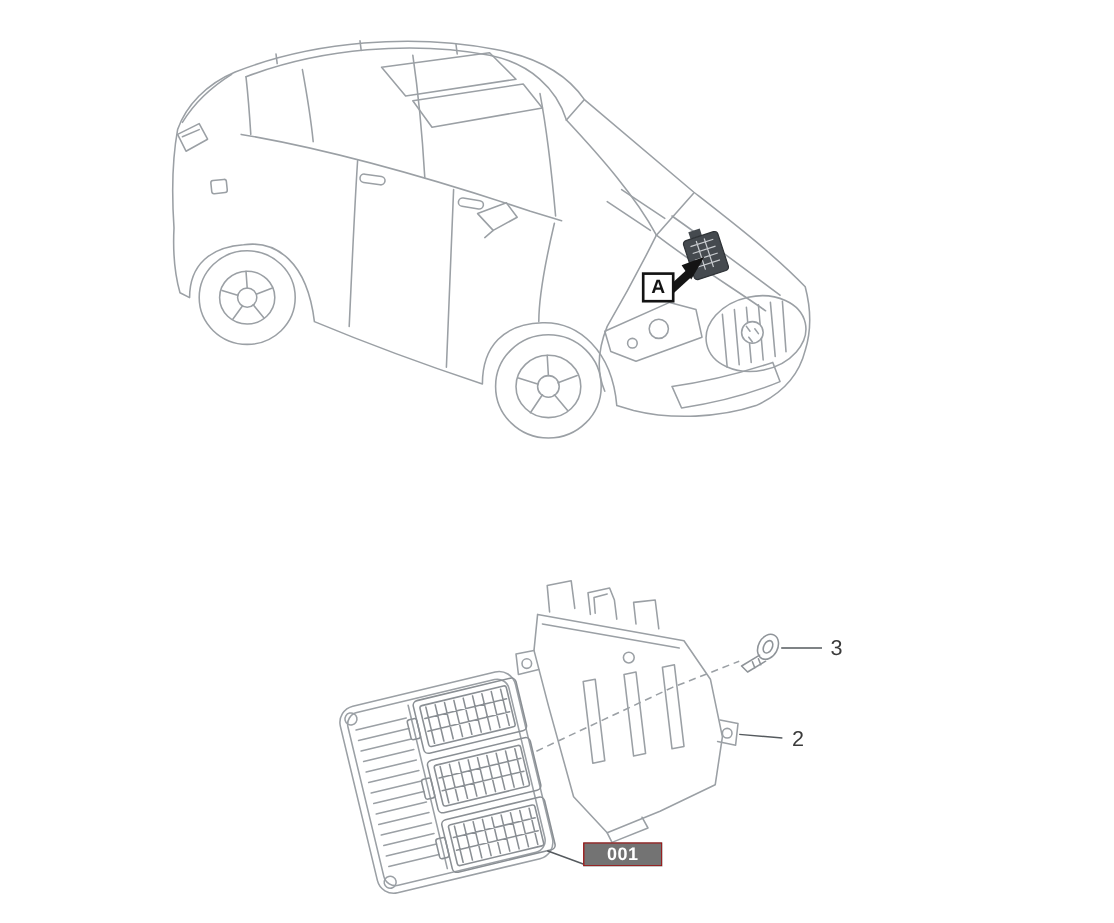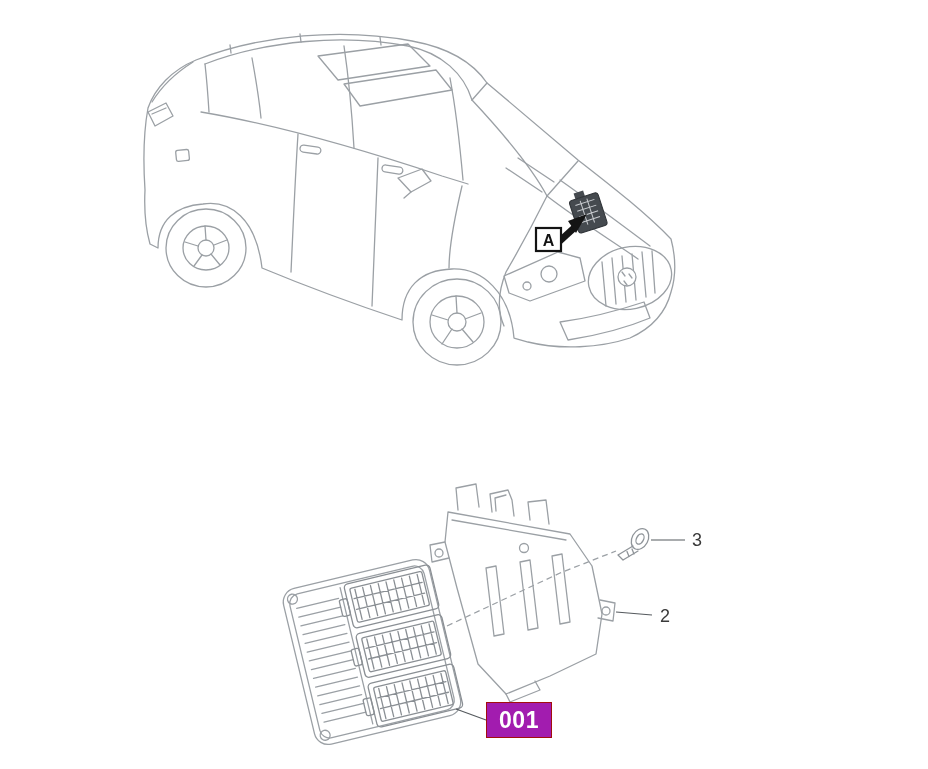--- a/index.html
+++ b/index.html
@@ -5,23 +5,23 @@
   html,body{margin:0;padding:0;background:#ffffff;}
   .canvas{
     position:relative;width:928px;height:769px;background:#ffffff;
     font-family:"Liberation Sans","DejaVu Sans",sans-serif;overflow:hidden;
   }
   .canvas svg{position:absolute;left:0;top:0;}
   svg text{font-family:"Liberation Sans","DejaVu Sans",sans-serif;}
   .callout-num{font-size:18px;fill:#3a3a3a;}
   .loc-label{font-size:16px;font-weight:bold;fill:#131313;}
   .part-badge{
-    position:absolute;left:486px;top:702px;width:66px;height:36px;
-    background:#a21caf;color:#ffffff;display:flex;align-items:center;justify-content:center;
-    font-size:23px;font-weight:700;letter-spacing:.5px;box-shadow:inset 0 0 0 1px #a30d0d;
+    position:absolute;left:486px;top:702px;width:66px;height:20px;
+    background:#737373;color:#ffffff;display:flex;align-items:center;justify-content:center;
+    font-size:15px;font-weight:700;letter-spacing:.5px;box-shadow:inset 0 0 0 1px #a30d0d;
     cursor:pointer;
   }
 </style>
 </head>
 <body>
 
 <div class="canvas">
 
   <svg width="928" height="769" viewBox="0 0 928 769">
 

